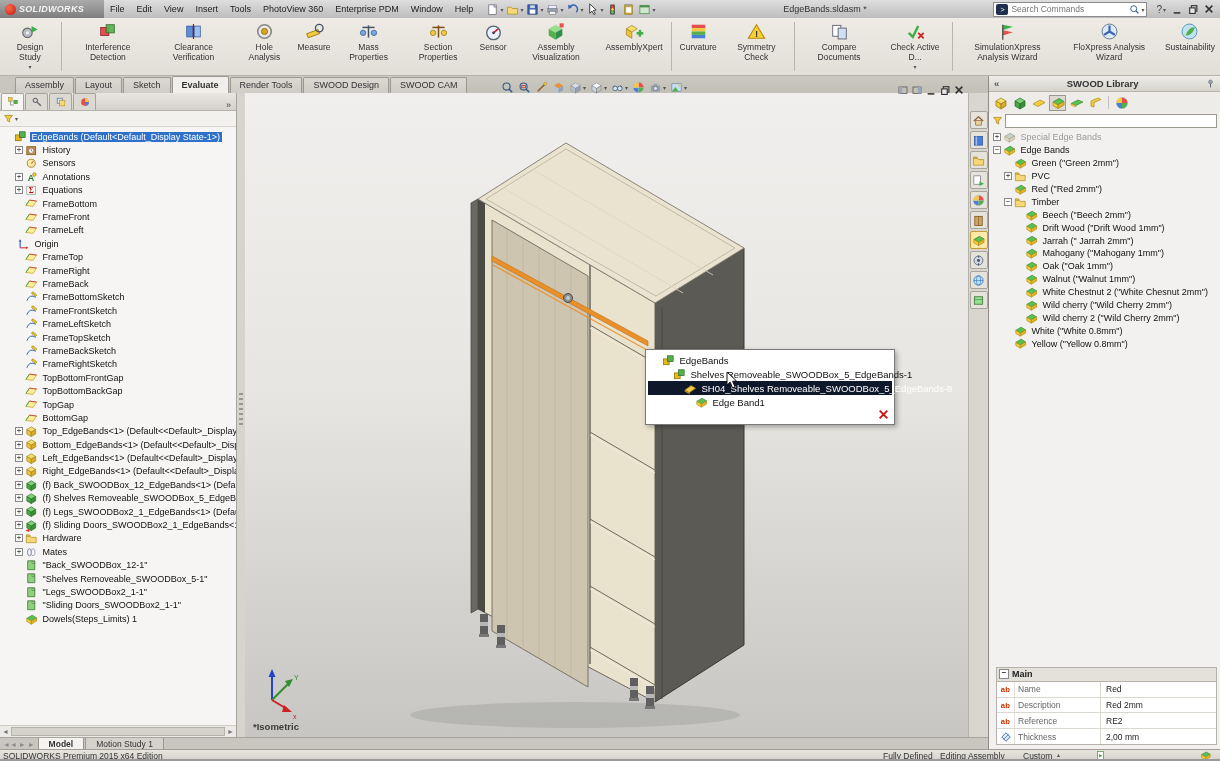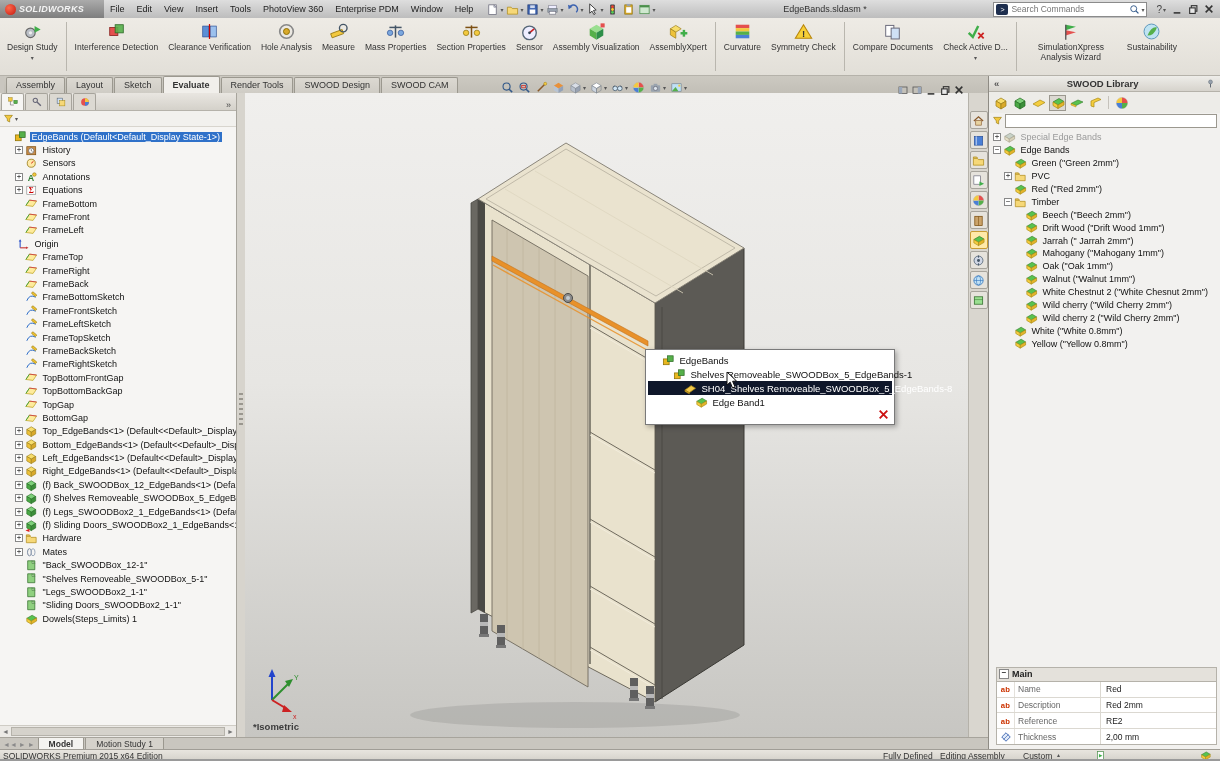--- a/index.html
+++ b/index.html
@@ -34,21 +34,21 @@
   #ribbon{position:absolute;left:0;top:18px;width:1220px;height:58px;
     background:linear-gradient(#eeebe5,#e2dfd8);border-bottom:1px solid #b5b2aa;
     display:flex;align-items:stretch;padding-left:2px;box-sizing:border-box;}
   .rbtn{display:flex;flex-direction:column;align-items:center;justify-content:flex-start;
     padding:4px 5px 1px;max-width:92px;text-align:center;}
   .ric{width:19px;height:19px;flex:none;}
   .rlabel{font-size:8.5px;line-height:1.12;color:#333;margin-top:2px;white-space:normal;}
   .rdd{font-size:6px;color:#555;margin-top:1px;}
   .rsep{width:1px;background:#b9b6ae;margin:4px 3px;}
   
-  #tabrow{position:absolute;left:4px;top:76px;width:988px;height:17px;
+  #tabrow{position:absolute;left:13px;top:76px;width:988px;height:17px;
     background:linear-gradient(#ccc9c1,#c2bfb7);display:flex;align-items:flex-end;padding-left:2px;box-sizing:border-box;}
   .ctab{height:15px;line-height:15px;padding:0 9px;font-size:9px;color:#333;
     background:linear-gradient(#dcd9d2,#cfccc5);border:1px solid #9b988f;border-bottom:none;
     border-radius:2px 2px 0 0;margin-right:1px;}
   .ctab.active{background:#f1efeb;font-weight:bold;height:16px;line-height:16px;}
   
   #headsup{position:absolute;left:500px;top:79px;height:16px;display:flex;align-items:center;gap:2px;z-index:5;}
   .hbtn{display:flex;align-items:center;padding:1px;}
   
   #winctl{position:absolute;left:898px;top:80px;display:flex;align-items:center;gap:4px;z-index:5;}
@@ -714,20 +714,27 @@
       <div class="rsep"></div>
       <div class="rbtn">
      <svg class="ric" viewBox="0 0 14 14">
           <use href="#ic-sim"></use>
         </svg>
      <span class="rlabel">SimulationXpress Analysis Wizard</span>
 
    </div>
       <div class="rbtn">
      <svg class="ric" viewBox="0 0 14 14">
+          <use href="#ic-flo"></use>
+        </svg>
+     <span class="rlabel">FloXpress Analysis Wizard</span>
+
+   </div>
+      <div class="rbtn">
+     <svg class="ric" viewBox="0 0 14 14">
           <use href="#ic-sust"></use>
         </svg>
      <span class="rlabel">Sustainability</span>
 
    </div>
     </div>
 
   <div id="tabrow">
       <div class="ctab">Assembly</div>
       <div class="ctab">Layout</div>

